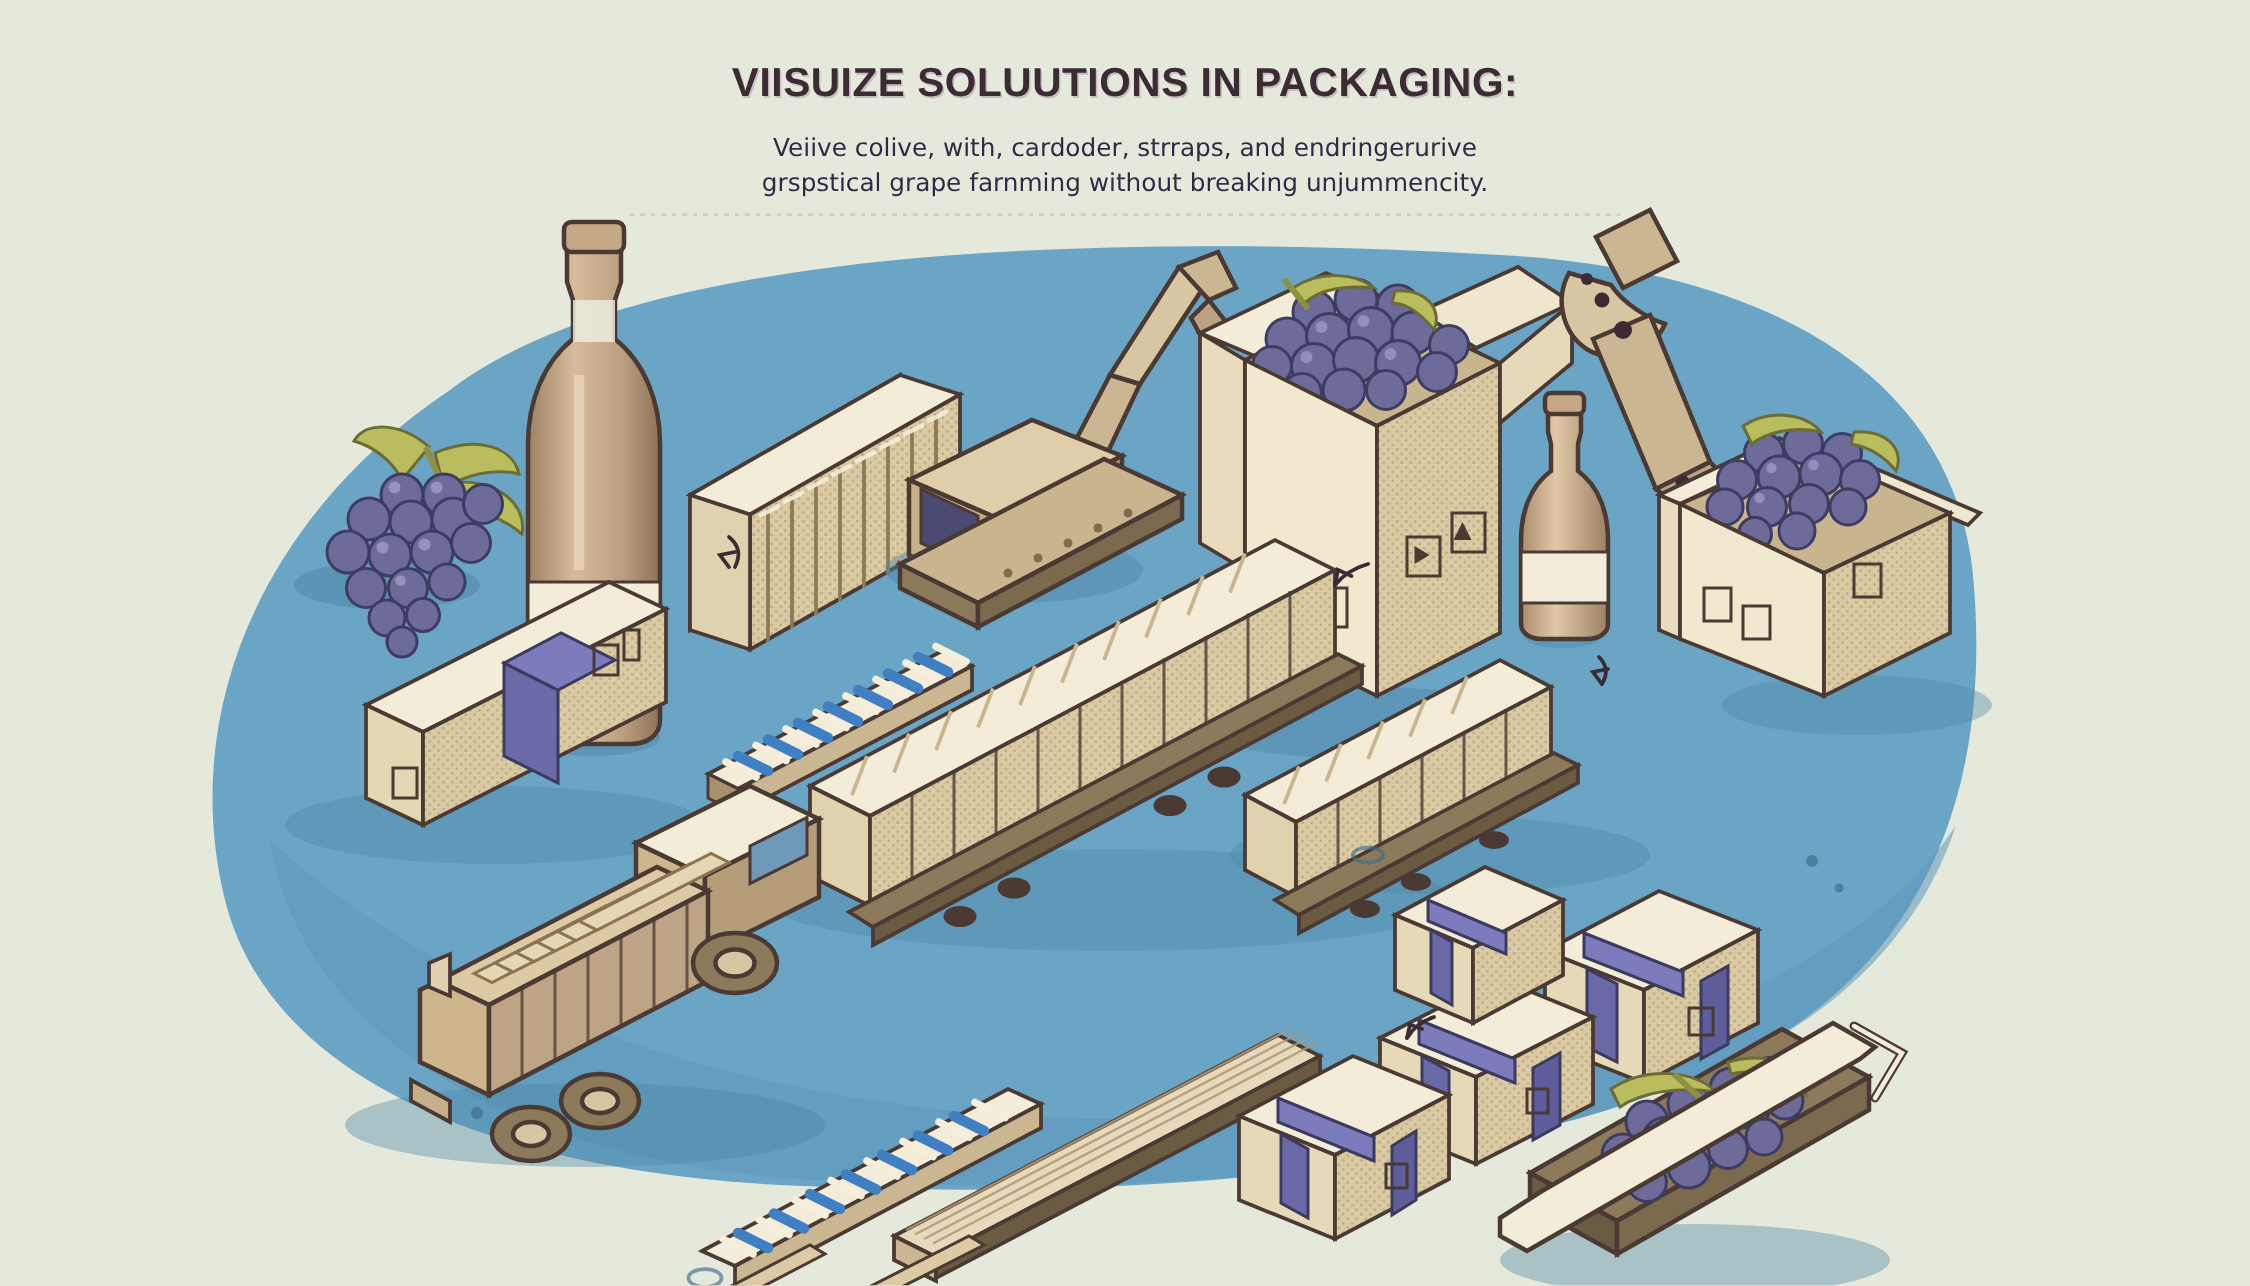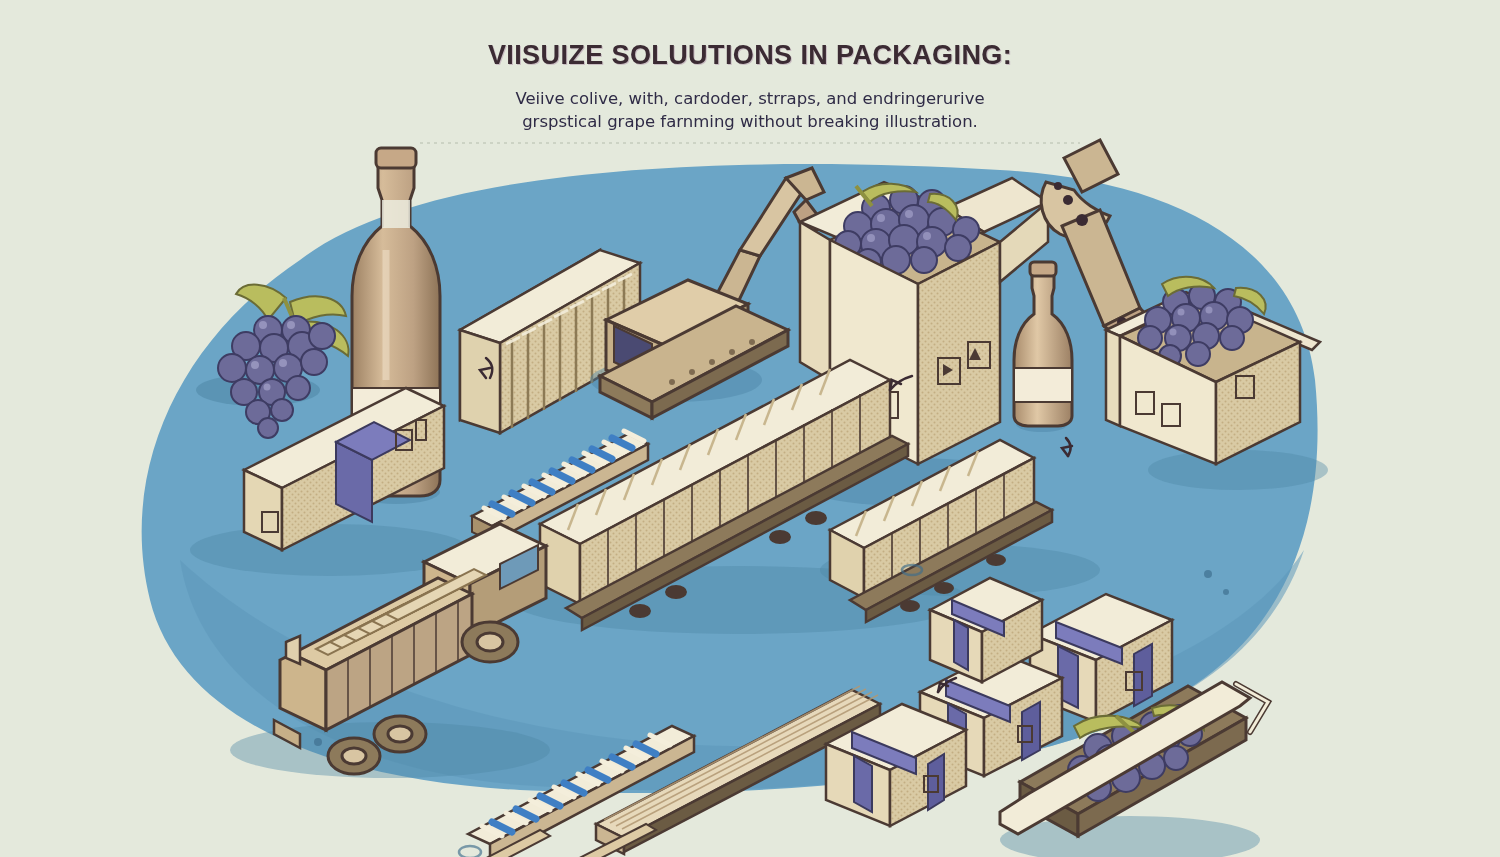--- a/index.html
+++ b/index.html
@@ -39,21 +39,21 @@
 </style>
 </head>
 <body>
 
 <div id="stage">
 
   <div class="header">
     <h1 class="title">VIISUIZE SOLUUTIONS IN PACKAGING:</h1>
     <div class="subtitle">
       <div>Veiive colive, with, cardoder, strraps, and endringerurive</div>
-      <div>grspstical grape farnming without breaking illustration.</div>
+      <div>grspstical grape farnming without breaking unjummencity.</div>
     </div>
     <div class="divider"></div>
   </div>
 
   <div class="scene">
     <svg width="1500" height="727" viewBox="0 0 1500 727" xmlns="http://www.w3.org/2000/svg">
       <defs>
         <linearGradient id="glass" x1="0" y1="0" x2="1" y2="0">
           <stop offset="0" stop-color="#9d8163"></stop>
           <stop offset=".35" stop-color="#d6bc9a"></stop>

